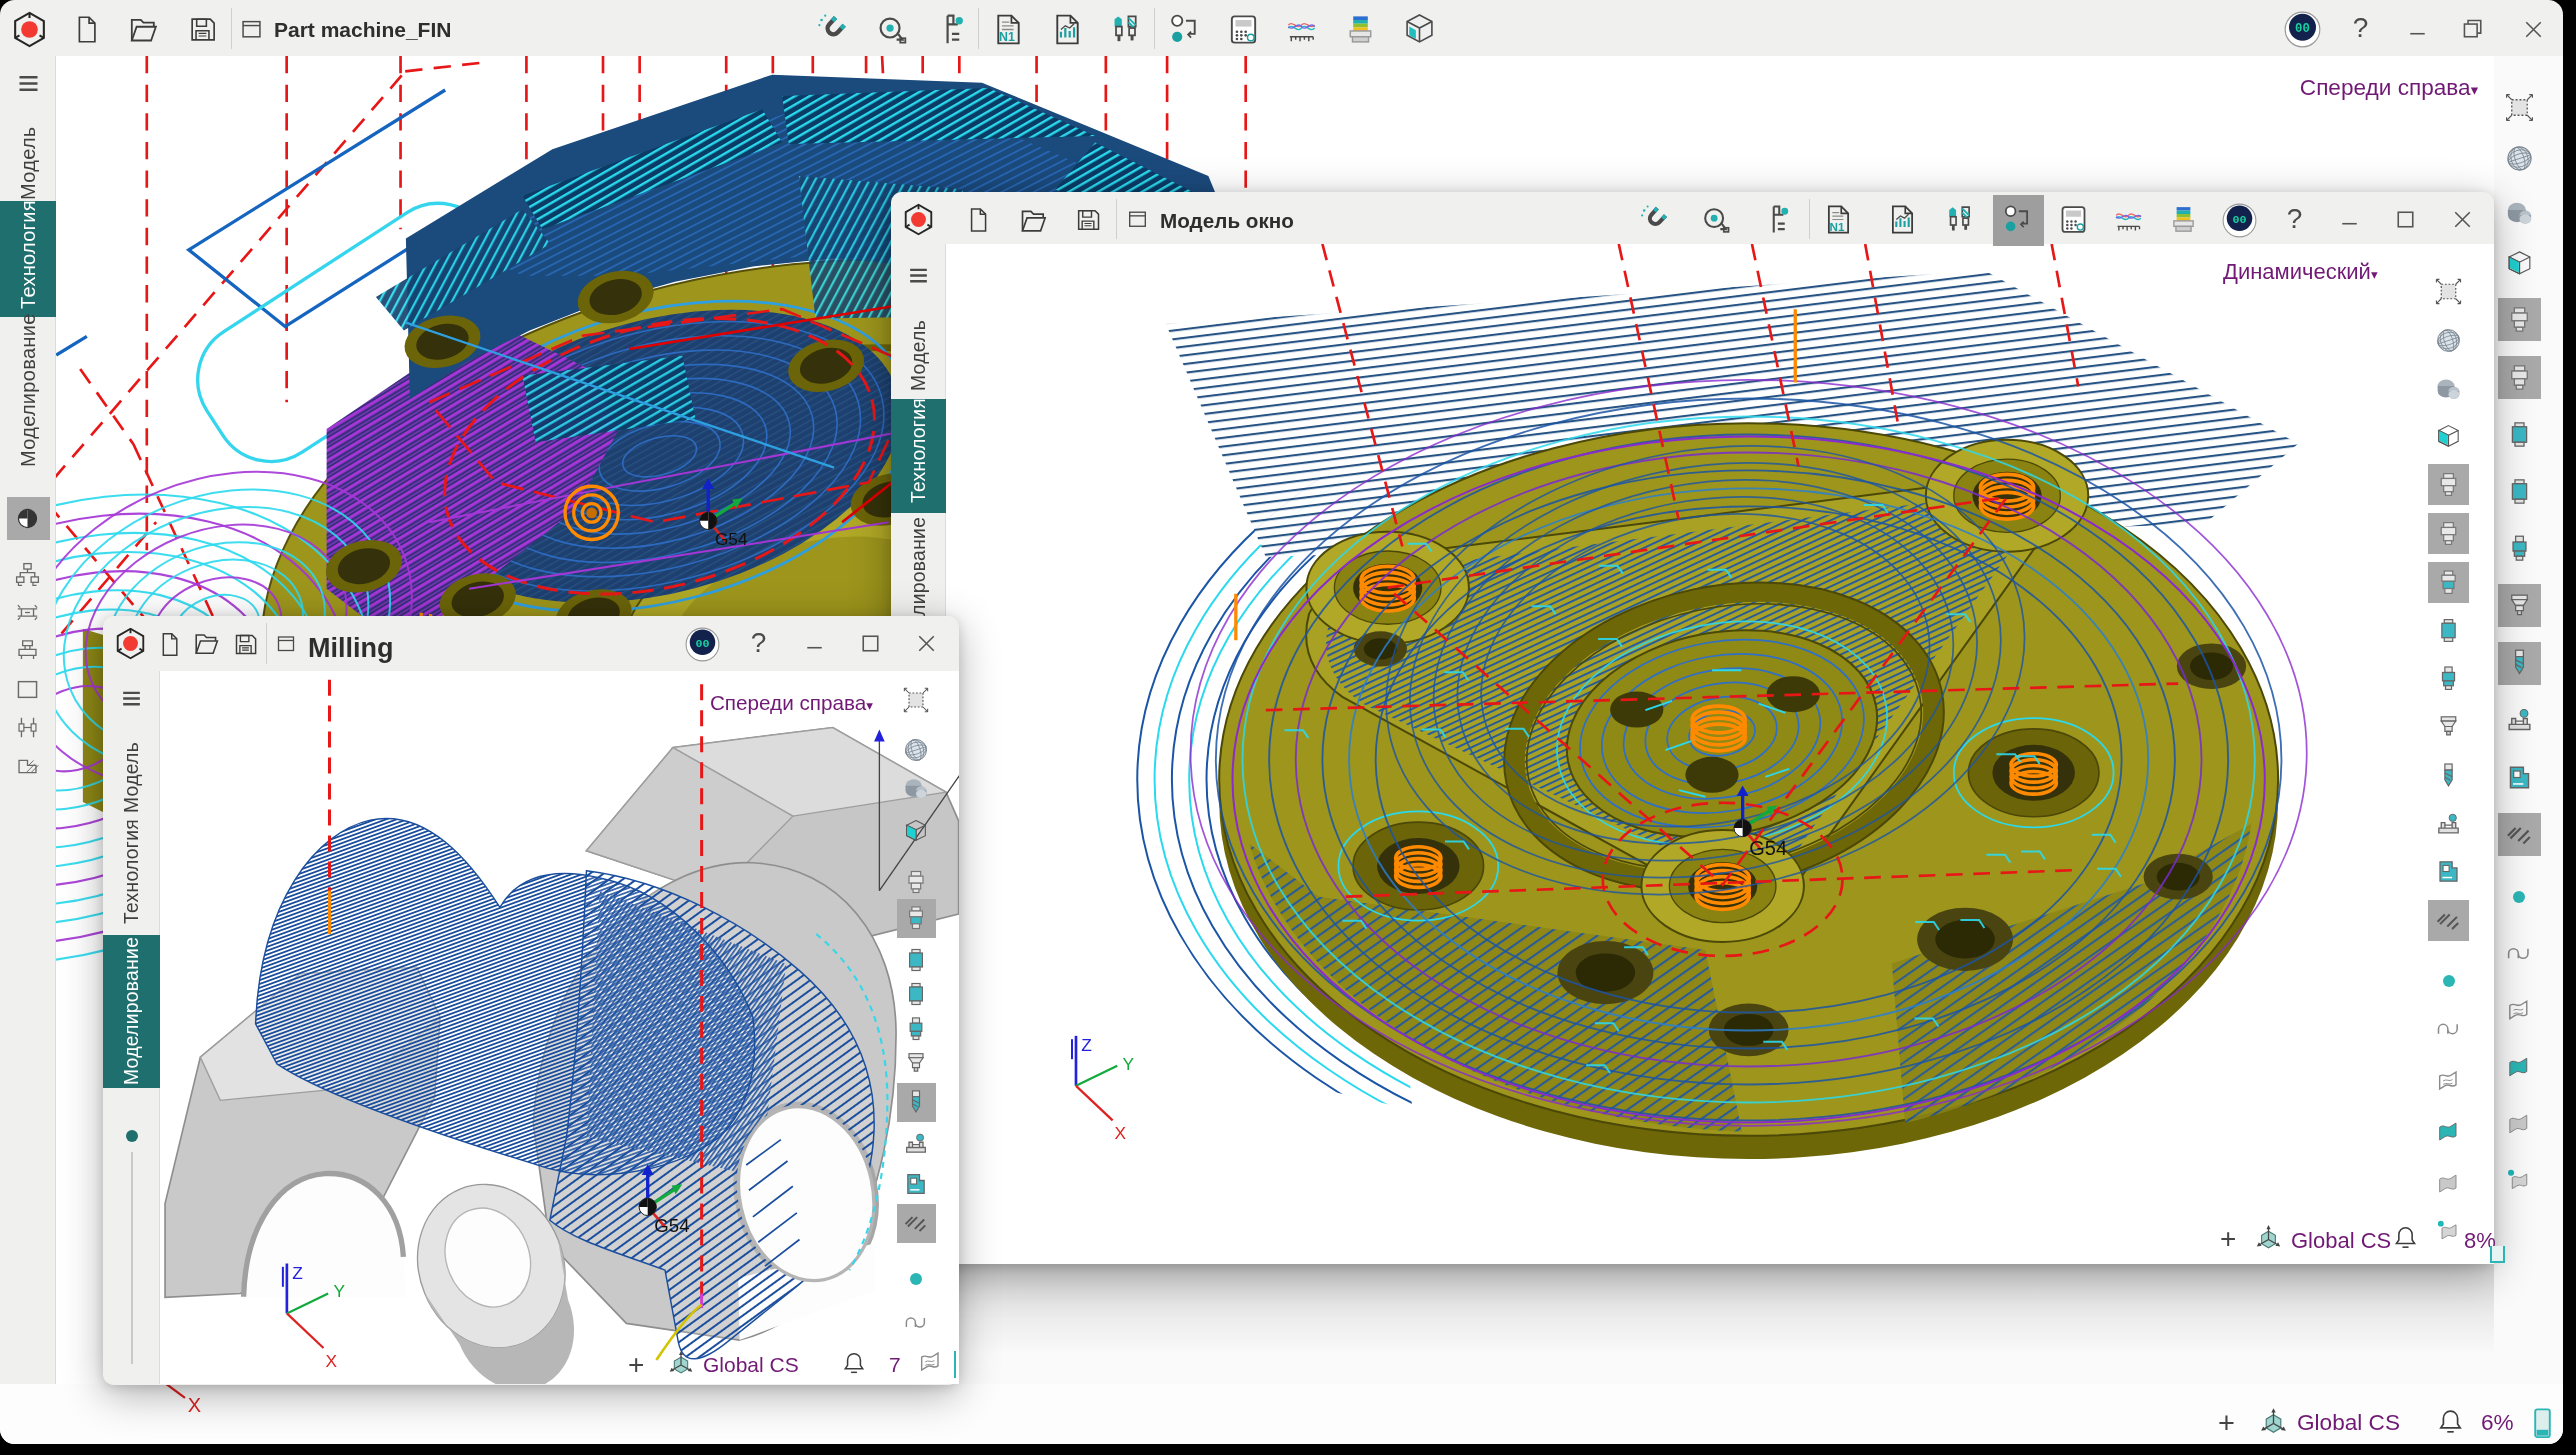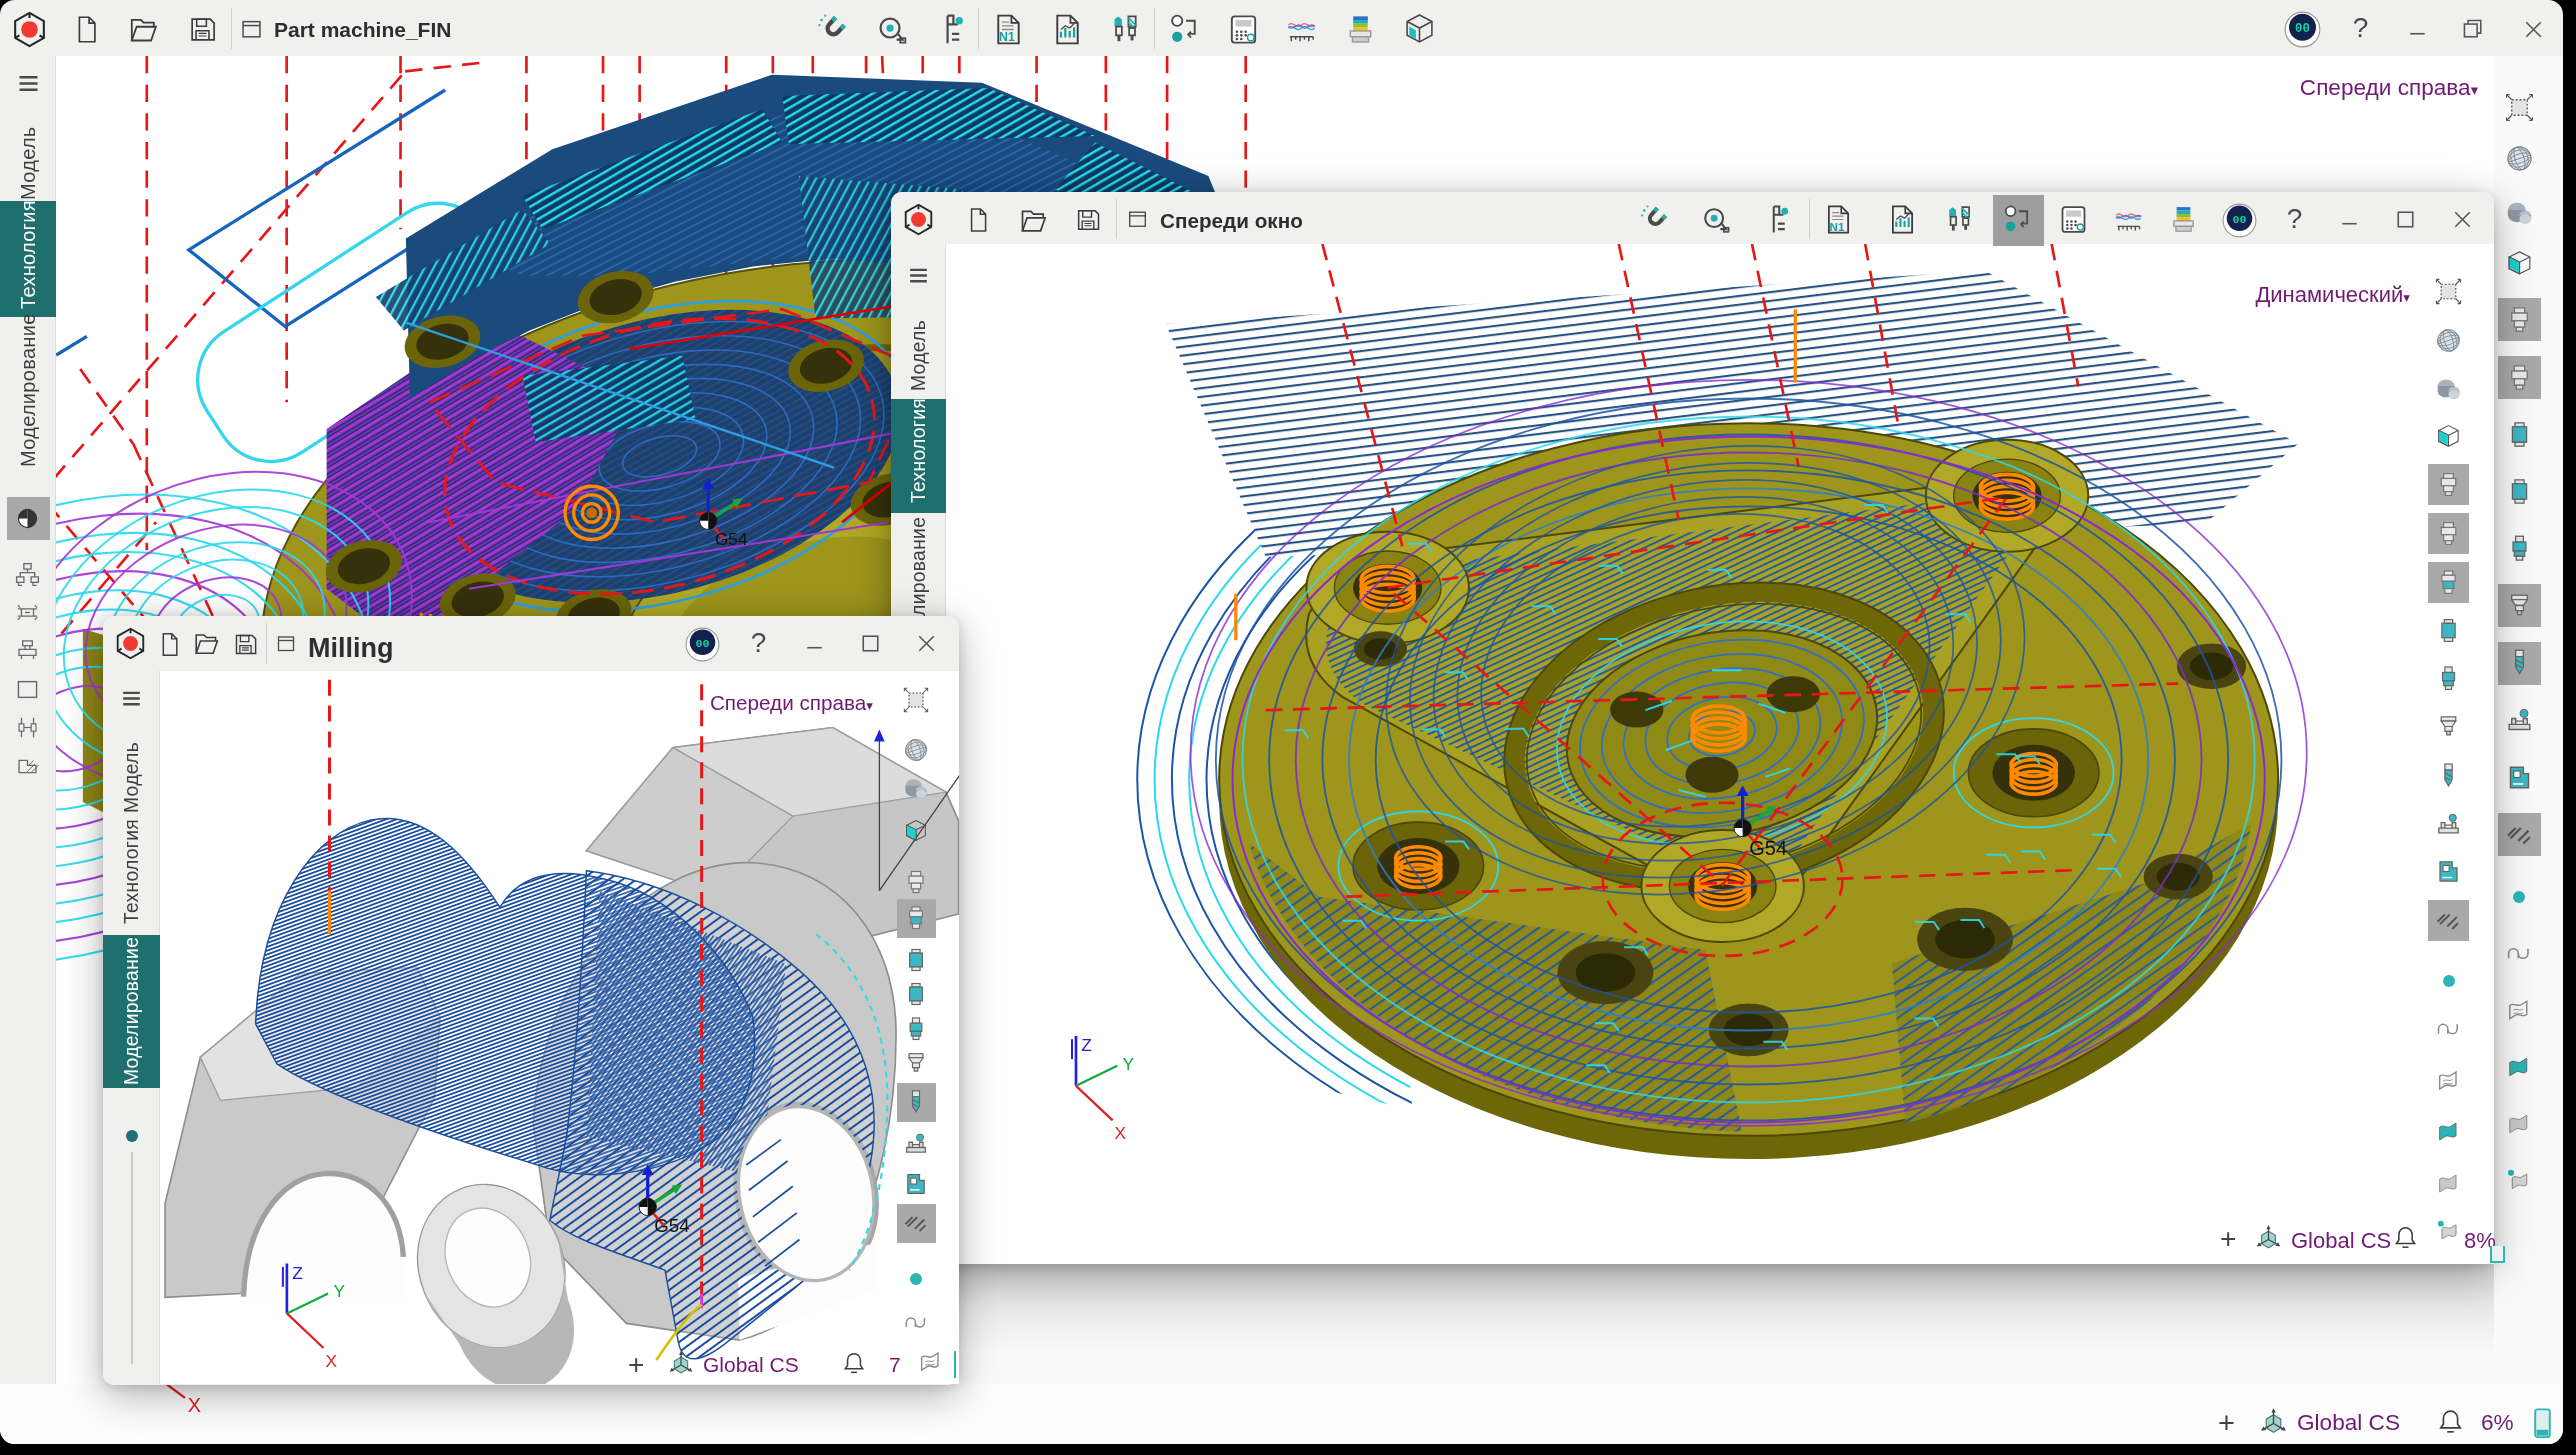--- a/index.html
+++ b/index.html
@@ -816,21 +816,21 @@
       <svg class="ic" style="left:127px;top:12.7px" width="31" height="31" viewBox="0 0 46 46">
         <use href="#i-folder"></use>
       </svg>
       <svg class="ic" style="left:183px;top:14px" width="28" height="28" viewBox="0 0 42 42">
         <use href="#i-save"></use>
       </svg>
       <div class="abs" style="left:225px;top:6.7px;width:1.3px;height:40px;background:#cfcfcf"></div>
       <svg class="ic" style="left:234px;top:15.3px" width="25" height="25" viewBox="0 0 38 38">
         <use href="#i-win"></use>
       </svg>
-      <div class="ttl abs" style="left:269px;top:17.3px;font-size:20.7px">Спереди окно</div>
+      <div class="ttl abs" style="left:269px;top:17.3px;font-size:20.7px">Модель окно</div>
       <svg class="ic" style="left:747px;top:11.3px" width="33" height="33" viewBox="0 0 50 50">
         <use href="#i-magnet"></use>
       </svg>
       <svg class="ic" style="left:808px;top:11.3px" width="33" height="33" viewBox="0 0 50 50">
         <use href="#i-tape"></use>
       </svg>
       <svg class="ic" style="left:869px;top:11.3px" width="33" height="33" viewBox="0 0 50 50">
         <use href="#i-caliper"></use>
       </svg>
       <svg class="ic" style="left:931px;top:11.3px" width="33" height="33" viewBox="0 0 50 50">
@@ -934,21 +934,21 @@
       </svg>
       <svg class="ic" style="left:1544px;top:927px" width="28" height="28" viewBox="0 0 42 42">
         <use href="#i-flagt"></use>
       </svg>
       <svg class="ic" style="left:1544px;top:979px" width="28" height="28" viewBox="0 0 42 42">
         <use href="#i-flagg"></use>
       </svg>
       <svg class="ic" style="left:1544px;top:1027px" width="28" height="28" viewBox="0 0 42 42">
         <use href="#i-flagd"></use>
       </svg>
-      <div class="lbl" style="left:1332px;top:90px;width:187px;font-size:22px;text-align:right">Динамический<span style="font-size:13.3px">▾</span></div>
+      <div class="lbl" style="left:1332px;top:67px;width:187px;font-size:22px;text-align:left">Динамический<span style="font-size:13.3px">▾</span></div>
       <div class="lbl" style="left:1329px;top:1031px;font-size:28px;color:#444">+</div>
       <svg class="ic" style="left:1361px;top:1031px" width="33" height="33" viewBox="0 0 50 50">
         <use href="#i-cs"></use>
       </svg>
       <div class="lbl" style="left:1400px;top:1036px;font-size:22px">Global CS</div>
       <svg class="ic" style="left:1500px;top:1031px" width="29" height="29" viewBox="0 0 44 44">
         <use href="#i-bell"></use>
       </svg>
       <div class="lbl" style="left:1573px;top:1036px;font-size:22px">8%</div>
       <div class="abs" style="left:1599px;top:1054px;width:14.7px;height:17.3px;border:2px solid #2bb5b5;border-top:none;background:#e6f4f3"></div>

